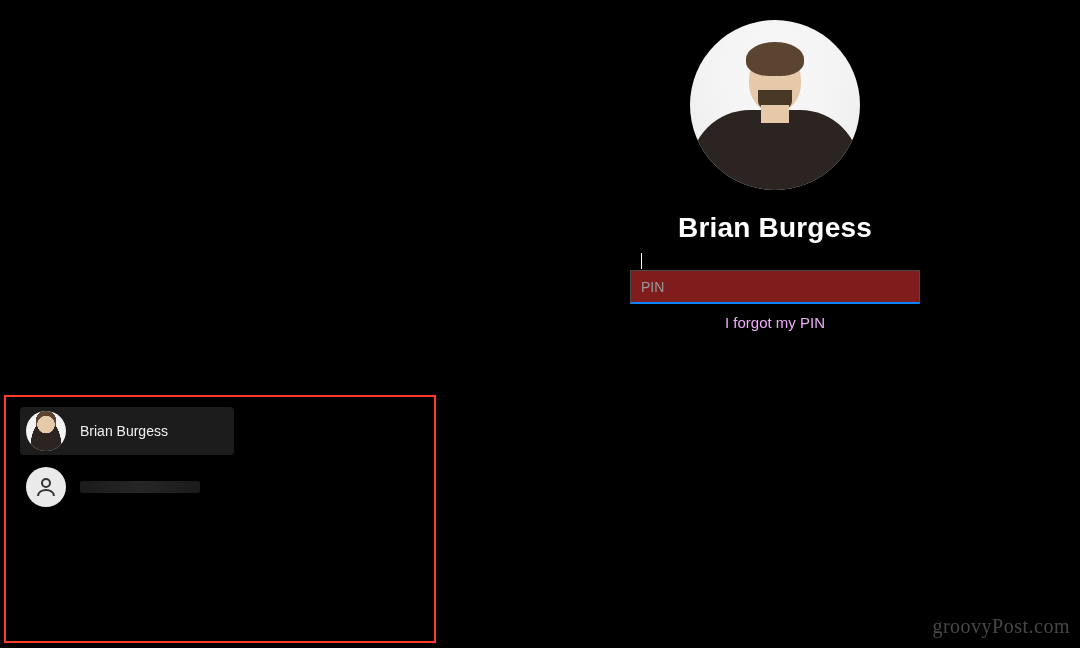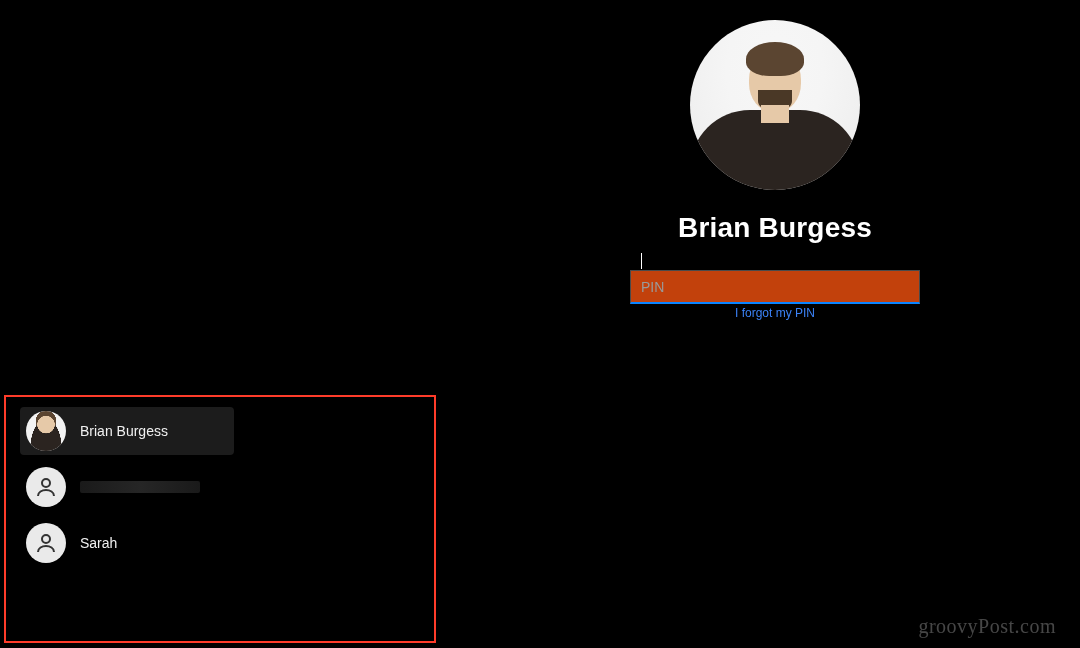--- a/index.html
+++ b/index.html
@@ -68,43 +68,43 @@
       margin-top: 22px;
       font-size: 28px;
       font-weight: 600;
       color:#fff;
       letter-spacing:0.2px;
     }
     .pin-field {
       margin-top: 26px;
       width: 290px;
       height: 34px;
-      background: #c2410c;
+      background: #7f1d1d;
       border: 1px solid #4a4a4a;
       border-bottom: 2px solid #0a84ff;
       padding: 0 10px;
       color:#fff;
       font-size: 14px;
       outline:none;
       position:relative;
     }
     .pin-field::placeholder { color:#9a9a9a; }
     .pin-wrap { position:relative; }
     .caret {
       position:absolute;
       left:11px; top:9px;
       width:1px; height:16px;
       background:#fff;
       animation:blink 1s steps(1) infinite;
     }
     @keyframes blink { 50% { opacity:0; } }
     .forgot-link {
-      margin-top: 2px;
-      font-size: 12px;
-      color:#3b82f6;
+      margin-top: 10px;
+      font-size: 15px;
+      color:#f0abfc;
       cursor:pointer;
     }
     .user-tiles {
       position:absolute;
       left:4px;
       top:395px;
       width:432px;
       height:248px;
       border:2px solid #ff3c2a;
       padding:10px 14px 0 14px;
@@ -158,21 +158,21 @@
       color:#f0f0f0;
       font-weight:400;
     }
     .tile .label.redacted {
       width:120px; height:12px;
       background:linear-gradient(90deg,#1a1a1a,#262626,#1a1a1a);
       border-radius:2px;
     }
     .watermark {
       position:absolute;
-      right:24px;
+      right:10px;
       bottom:10px;
       font-family: Georgia, 'Times New Roman', serif;
       font-size:20px;
       color:rgba(200,200,200,0.35);
       letter-spacing:0.5px;
     }
   </style>
 </head>
 <body>
 
@@ -199,24 +199,15 @@
   </div>
   <div class="tile">
     <div class="pic generic">
       <svg viewBox="0 0 24 24" fill="none" stroke="#333" stroke-width="2">
           <circle cx="12" cy="8" r="4"></circle>
           <path d="M4 21c0-4 4-6 8-6s8 2 8 6"></path>
         </svg>
     </div>
     <span class="label redacted"></span>
   </div>
-  <div class="tile">
-    <div class="pic generic">
-      <svg viewBox="0 0 24 24" fill="none" stroke="#333" stroke-width="2">
-          <circle cx="12" cy="8" r="4"></circle>
-          <path d="M4 21c0-4 4-6 8-6s8 2 8 6"></path>
-        </svg>
-    </div>
-    <span class="label">Sarah</span>
-  </div>
 </div>
 
 <div class="watermark">groovyPost.com</div>
 
 </body></html>

